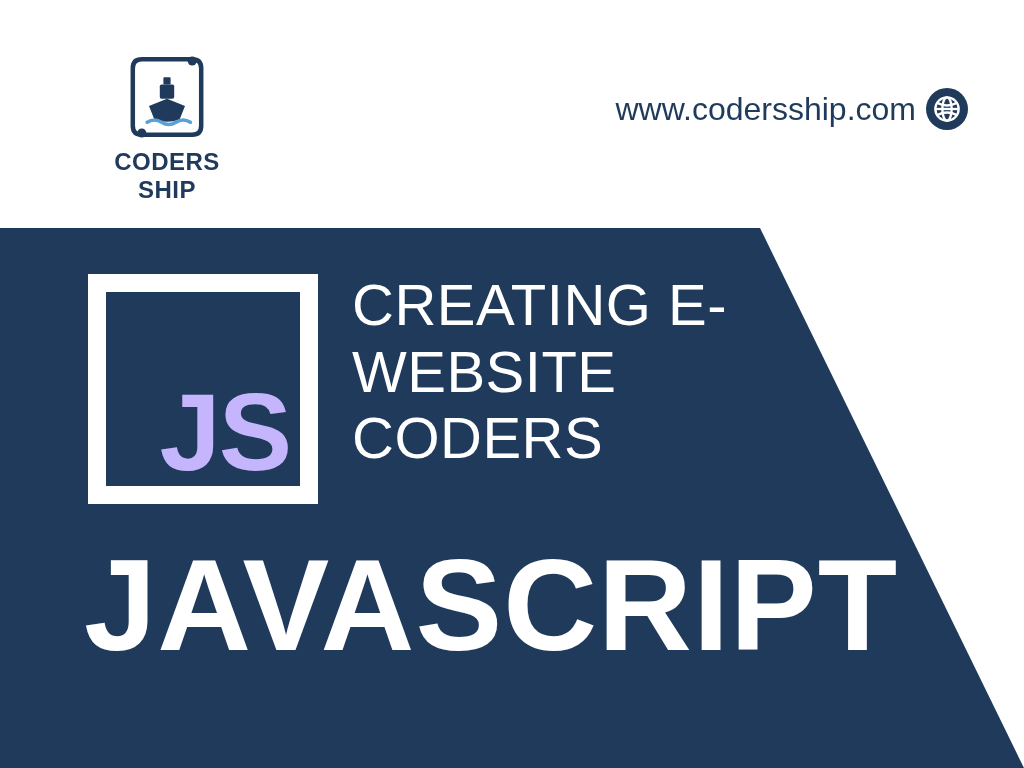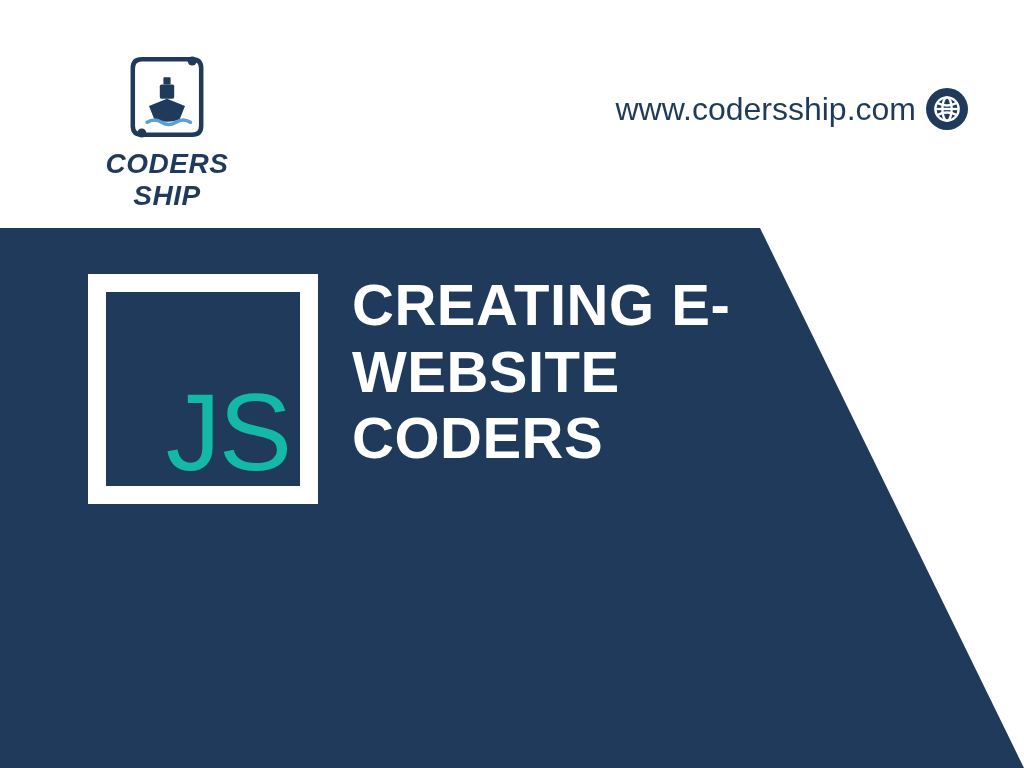--- a/index.html
+++ b/index.html
@@ -3,35 +3,35 @@
 <meta charset="utf-8">
 <style>
   * { margin: 0; padding: 0; box-sizing: border-box; }
   html, body { width: 1024px; height: 768px; overflow: hidden; font-family: "Segoe UI", Arial, sans-serif; background: #ffffff; }
 
   .canvas { position: relative; width: 1024px; height: 768px; background: #ffffff; }
 
   
   .logo-block { position: absolute; top: 52px; left: 82px; width: 170px; text-align: center; }
   .logo-icon-wrap { display: flex; justify-content: center; }
-  .logo-text { margin-top: 6px; font-weight: 800; font-size: 28px; letter-spacing: 0.5px; color: #1f3a5a; font-style: italic; }
+  .logo-text { margin-top: 6px; font-weight: 800; font-size: 24px; letter-spacing: 0.5px; color: #1f3a5a; }
 
   .url-block { position: absolute; top: 88px; right: 56px; display: flex; align-items: center; gap: 10px; }
   .url-text { font-size: 32px; font-weight: 500; color: #1f3a5a; }
   .globe-badge { width: 42px; height: 42px; border-radius: 50%; background: #1f3a5a; display: flex; align-items: center; justify-content: center; }
 
   
   .hero { position: absolute; left: 0; bottom: 0; width: 1024px; height: 540px; background: #1f3a5a; clip-path: polygon(0 0, 760px 0, 1024px 540px, 0 540px); }
 
   .hero-inner { position: relative; width: 100%; height: 100%; }
 
   .js-box { position: absolute; top: 46px; left: 88px; width: 230px; height: 230px; border: 18px solid #ffffff; display: flex; align-items: flex-end; justify-content: flex-end; padding: 8px 10px; }
-  .js-label { color: #14b8a6; font-weight: 400; font-size: 110px; line-height: 0.85; letter-spacing: -2px; }
+  .js-label { color: #c4b5fd; font-weight: 700; font-size: 110px; line-height: 0.85; letter-spacing: -2px; }
 
-  .hero-subtitle { position: absolute; top: 44px; left: 352px; color: #ffffff; font-weight: 700; font-size: 58px; line-height: 1.15; letter-spacing: 0.5px; }
+  .hero-subtitle { position: absolute; top: 44px; left: 352px; color: #ffffff; font-weight: 400; font-size: 58px; line-height: 1.15; letter-spacing: 0.5px; }
 
   .hero-title { position: absolute; top: 312px; left: 84px; color: #ffffff; font-weight: 800; font-size: 130px; line-height: 1; letter-spacing: 1px; }
 </style>
 </head>
 <body>
 
 <div class="canvas">
 
   <div class="logo-block">
     <div class="logo-icon-wrap">
@@ -69,16 +69,17 @@
   <div class="hero">
     <div class="hero-inner">
       <div class="js-box">
         <div class="js-label">JS</div>
       </div>
       <div class="hero-subtitle">
         <div>CREATING E-</div>
         <div>WEBSITE</div>
         <div>CODERS</div>
       </div>
+      <div class="hero-title">JAVASCRIPT</div>
     </div>
   </div>
 
 </div>
 
 </body></html>

